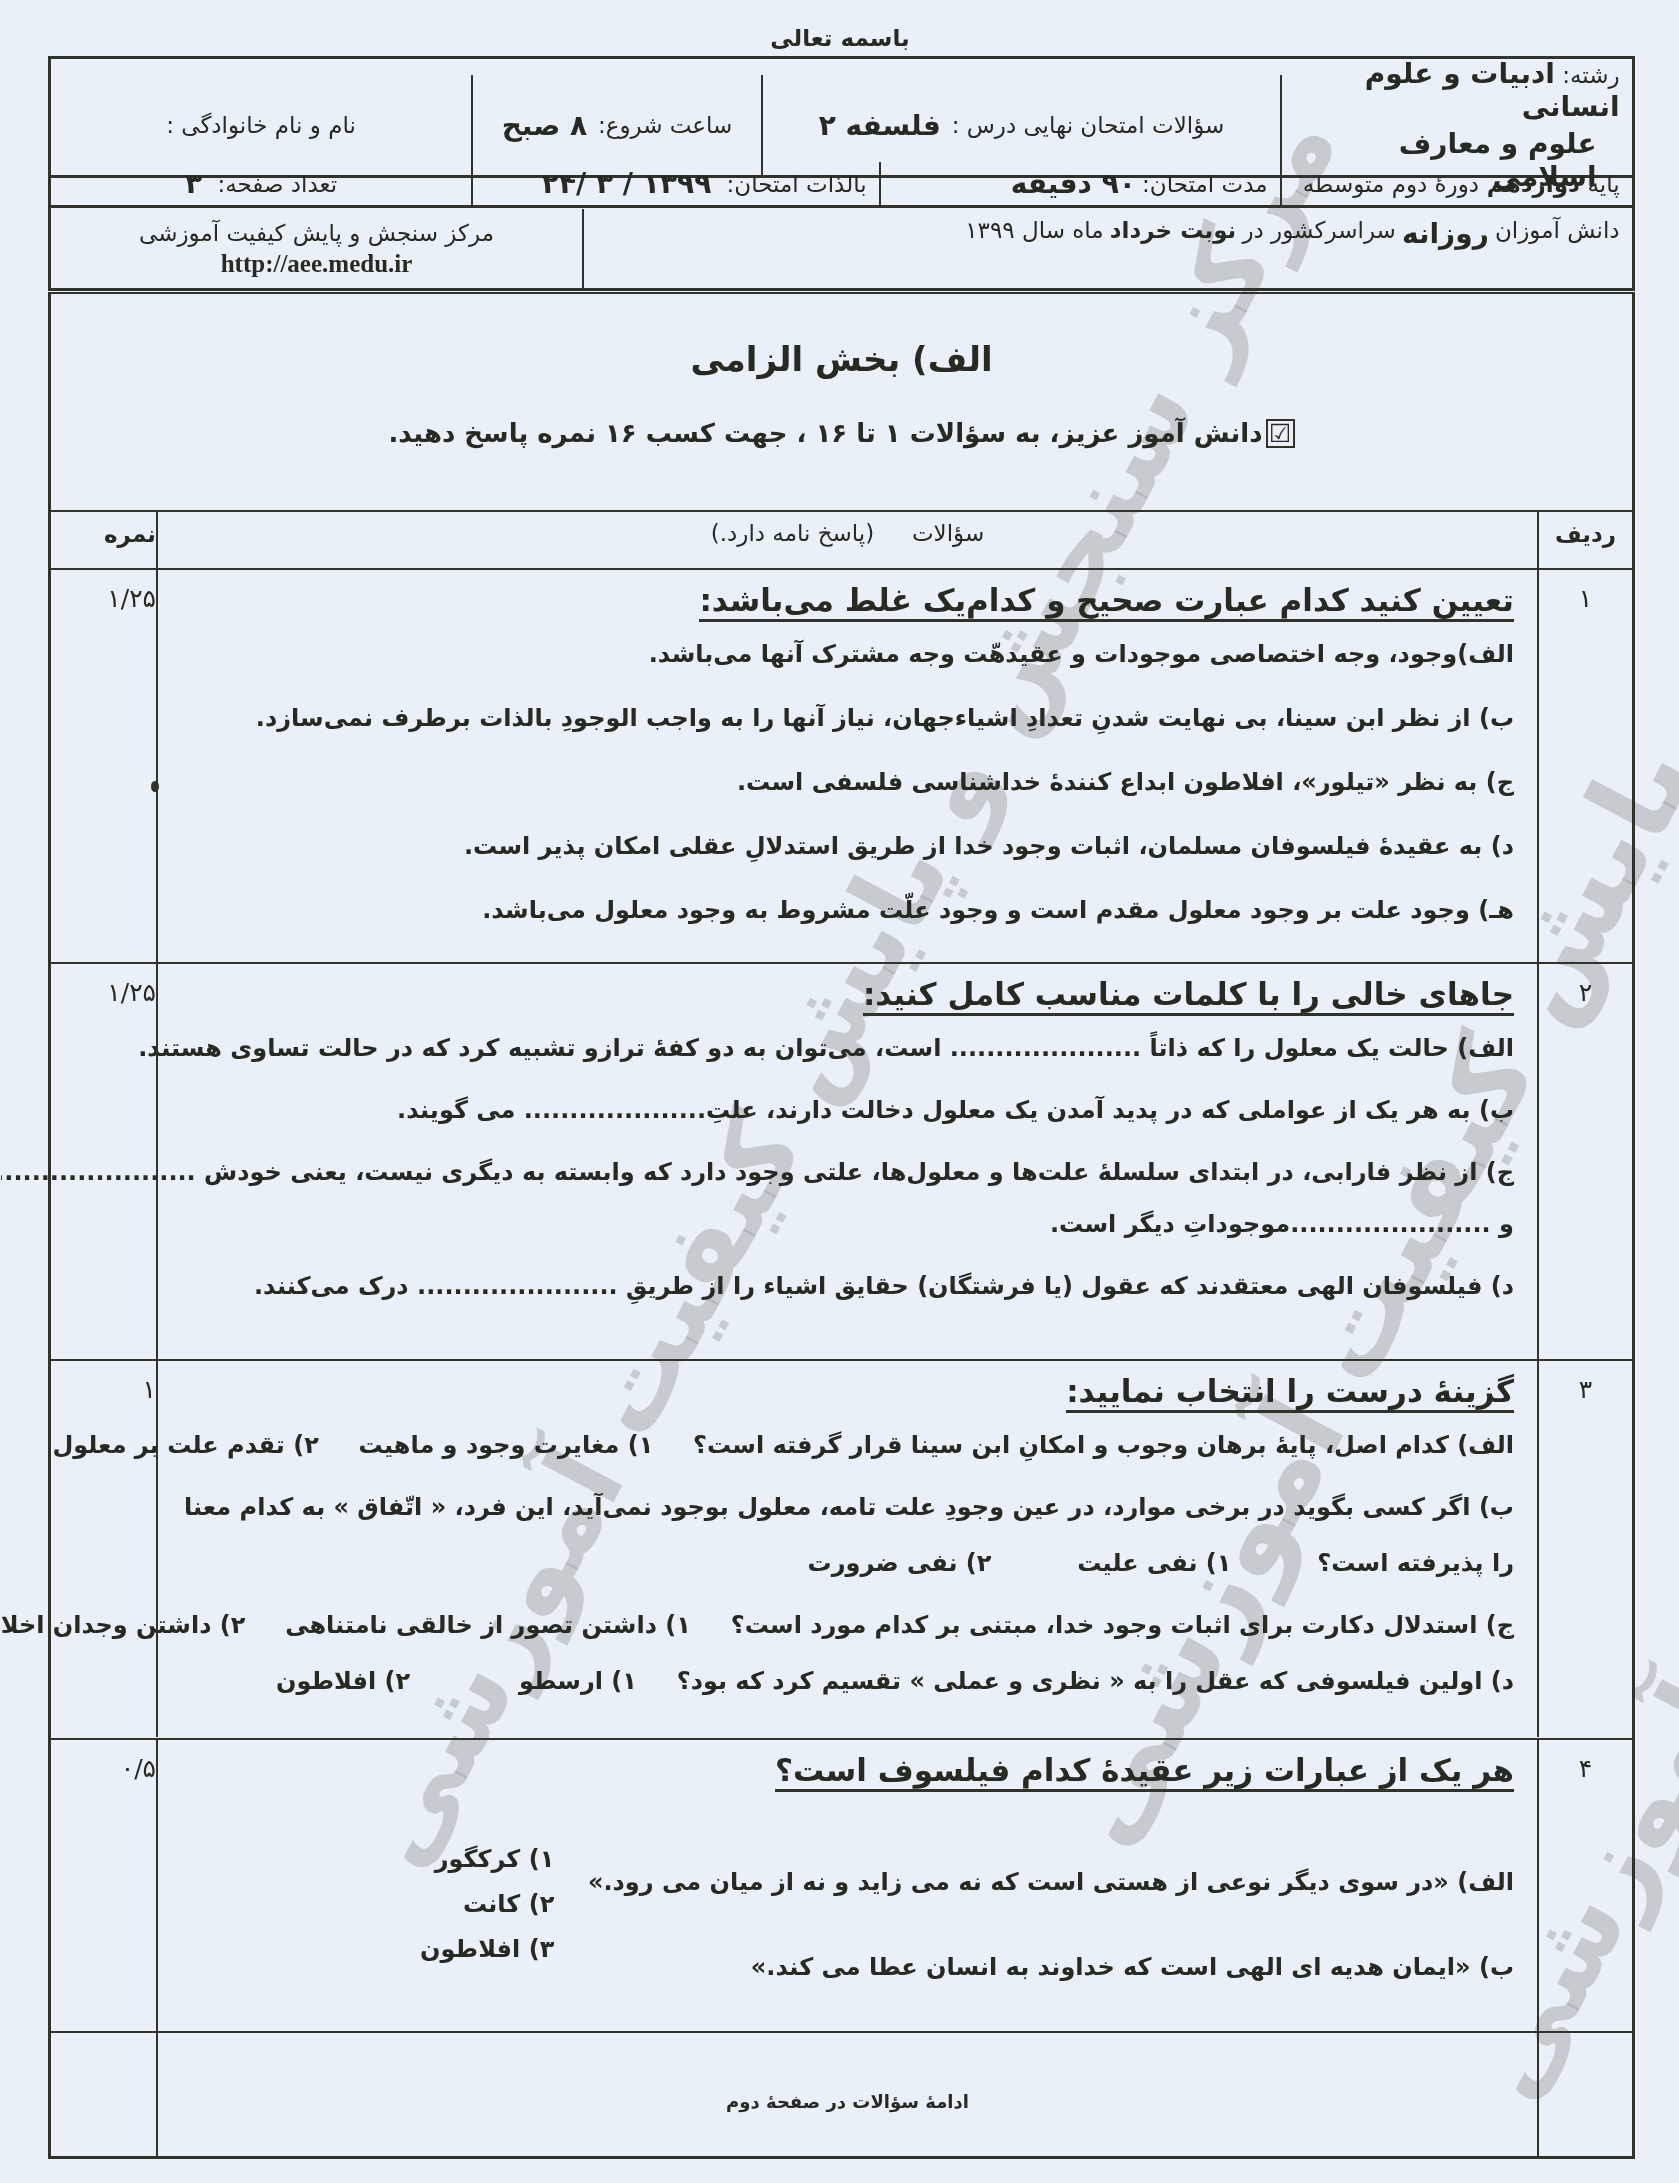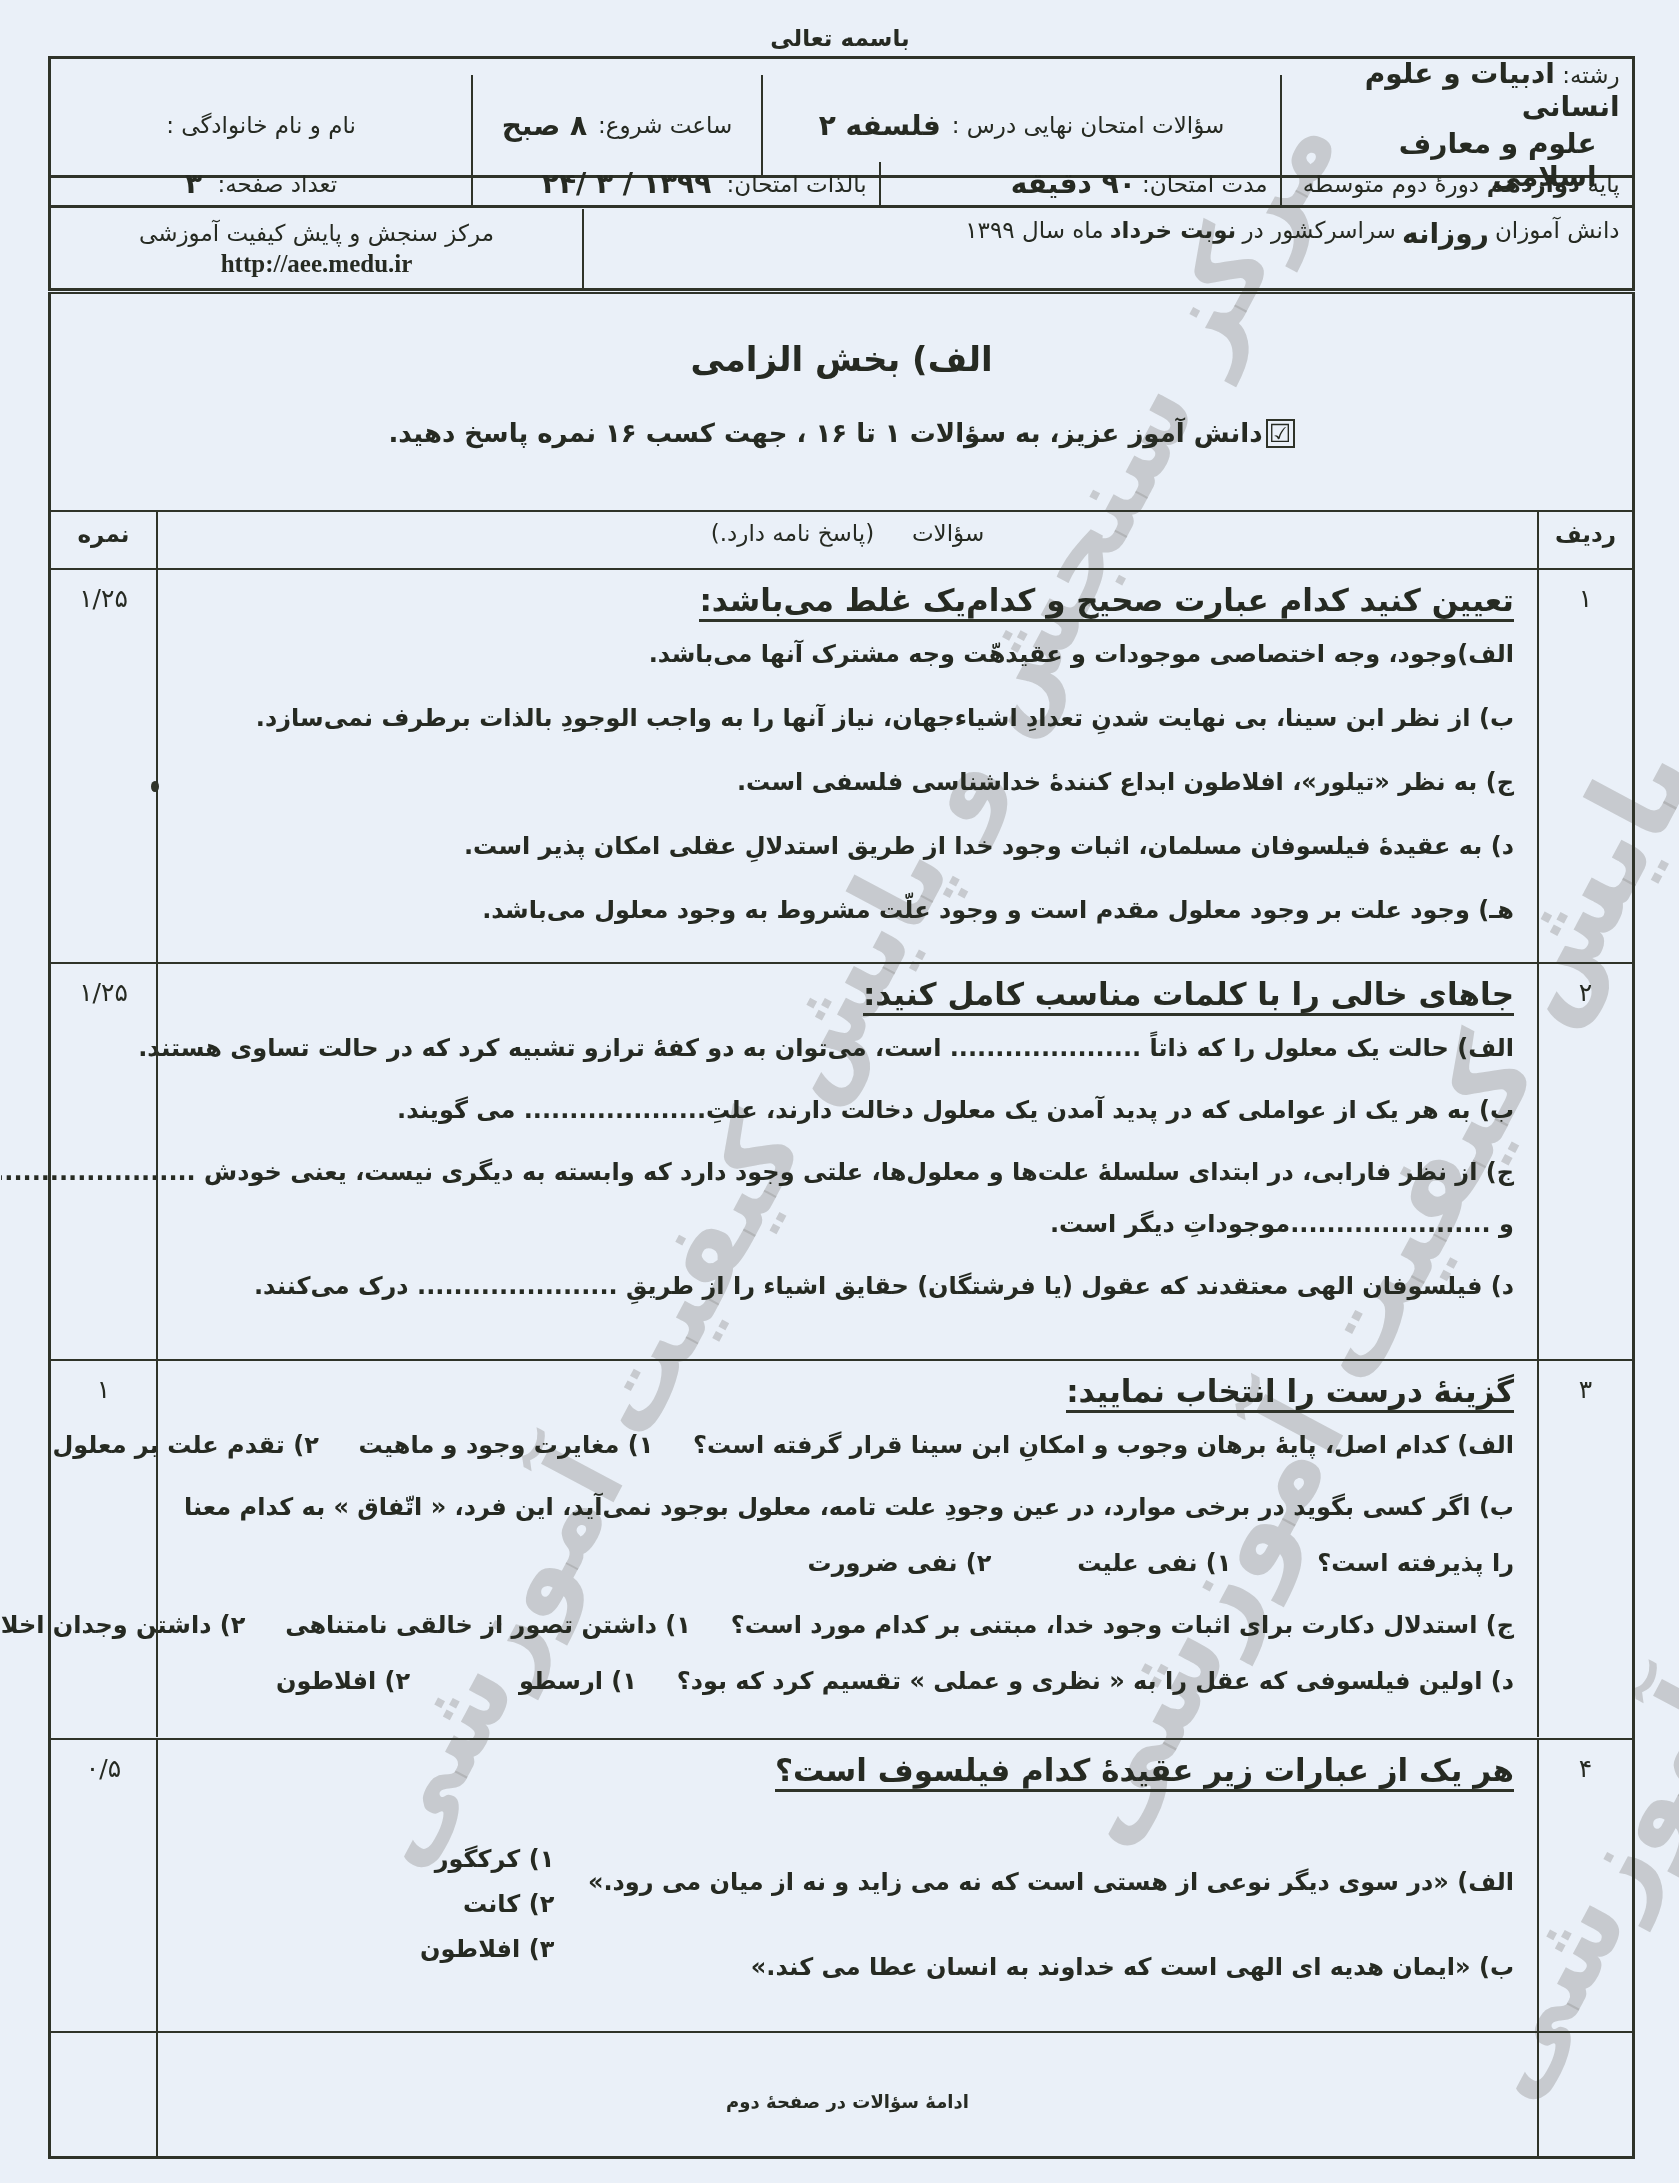--- a/index.html
+++ b/index.html
@@ -66,21 +66,21 @@
     }
 
     .qtable { position: absolute; left: 0; right: 0; top: 216px; bottom: 0; }
     .qrow { position: absolute; left: 0; right: 0; border-top: 2.3px solid #2f3329; }
     .col-num {
       position: absolute; right: 0; top: 0; bottom: 0; width: 95px;
       border-left: 2.3px solid #2f3329; text-align: center; font-size: 25px; padding-top: 14px;
     }
     .col-score {
       position: absolute; left: 0; top: 0; bottom: 0; width: 107px;
-      border-right: 2.3px solid #2f3329; text-align: center; font-size: 25px; padding-top: 14px;
+      border-right: 2.3px solid #2f3329; font-size: 25px; padding-top: 14px;
     }
     .col-body {
       position: absolute; left: 107px; right: 95px; top: 0; bottom: 0;
       padding: 12.4px 23px 0 23px; font-size: 24px; font-weight: bold;
     }
     .colhead .col-num, .colhead .col-score { font-weight: bold; font-size: 23px; padding-top: 9.3px; }
     .colhead .col-body { text-align: center; font-weight: normal; font-size: 23px; padding-top: 7.7px; }
     .qtitle {
       display: inline-block; font-size: 31px; font-weight: bold;
       border-bottom: 3.1px solid #2f3329; padding-bottom: 1px; margin-bottom: 14px;

